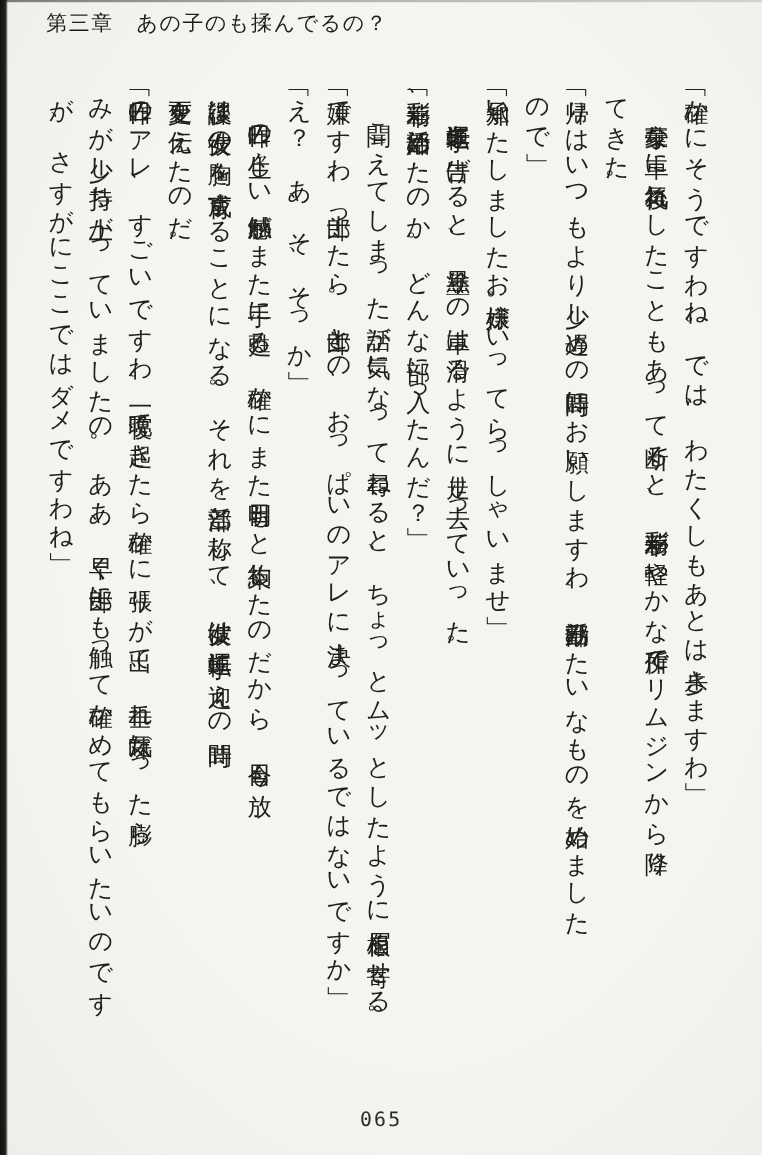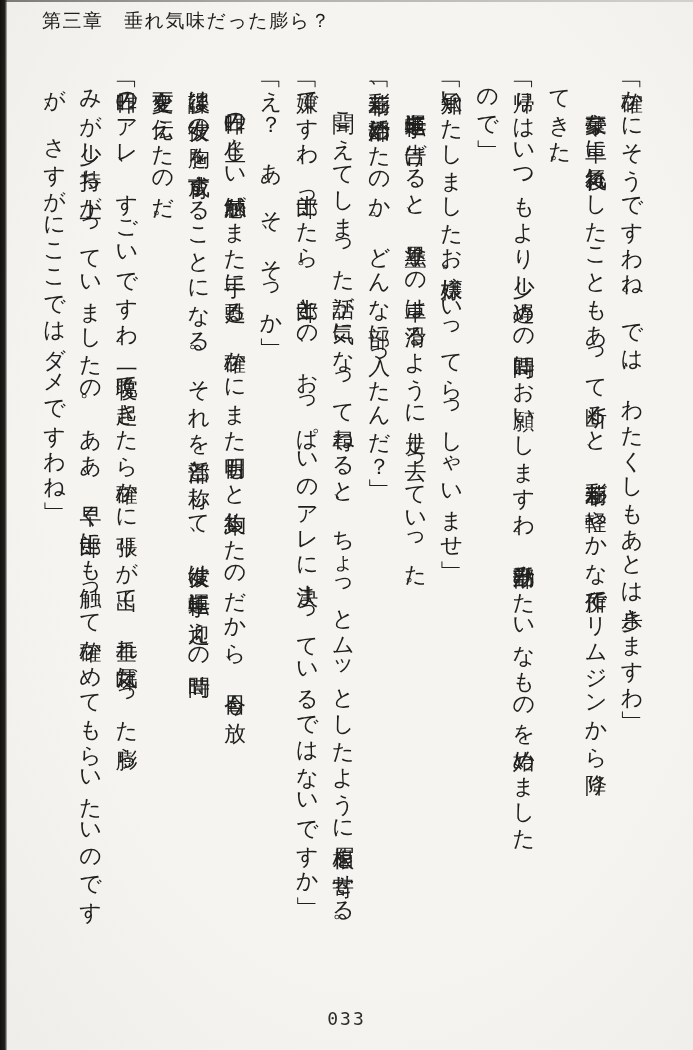--- a/index.html
+++ b/index.html
@@ -74,21 +74,21 @@
     color: #2b2b29;
   }
 </style>
 </head>
 <body>
 
 <div class="page">
   <div class="edge-top"></div>
   <div class="edge-left"></div>
 
-  <div class="running-head">第三章　垂れ気味だった膨ら？</div>
+  <div class="running-head">第三章　あの子のも揉んでるの？</div>
 
   <div class="text-area">
       <p class="col">「確かにそうですわね。では、わたくしもあとは歩きますわ」</p>
       <p class="col indent">豪華な車に気後れしたこともあって断ると、彩莉華が軽やかな所作でリムジンから降り</p>
       <p class="col">てきた。</p>
       <p class="col">「帰りはいつもより少し遅めの時間にお願いしますわ。部活動みたいなものを始めました</p>
       <p class="col">ので」</p>
       <p class="col">「承知いたしましたお嬢様。いってらっしゃいませ」</p>
       <p class="col indent">老運転手に告げると、黒塗りの車は滑るように走り去っていった。</p>
       <p class="col">「彩莉華、部活始めたのか。どんな部に入ったんだ？」</p>
@@ -96,14 +96,14 @@
       <p class="col">「嫌ですわ、士郎ったら。士郎との、おっぱいのアレに決まっているではないですか」</p>
       <p class="col">「え？　あ、そ、そっか」</p>
       <p class="col indent">昨日の生々しい感触がまた手に甦る。確かにまた明日もと約束したのだから、今日も放</p>
       <p class="col">課後は彼女の胸を育成することになる。それを部活と称して、彼女は運転手に迎えの時間</p>
       <p class="col">変更を伝えたのだ。</p>
       <p class="col">「昨日のアレ、すごいですわ。一晩寝て起きたら確かに張りが出て、垂れ気味だった膨ら</p>
       <p class="col">みが少し持ち上がっていましたの。ああ、早く士郎にも触って確かめてもらいたいのです</p>
       <p class="col">が、さすがにここではダメですわね」</p>
     </div>
 
-  <div class="page-number">033</div>
+  <div class="page-number">065</div>
 </div>
 
 </body></html>

